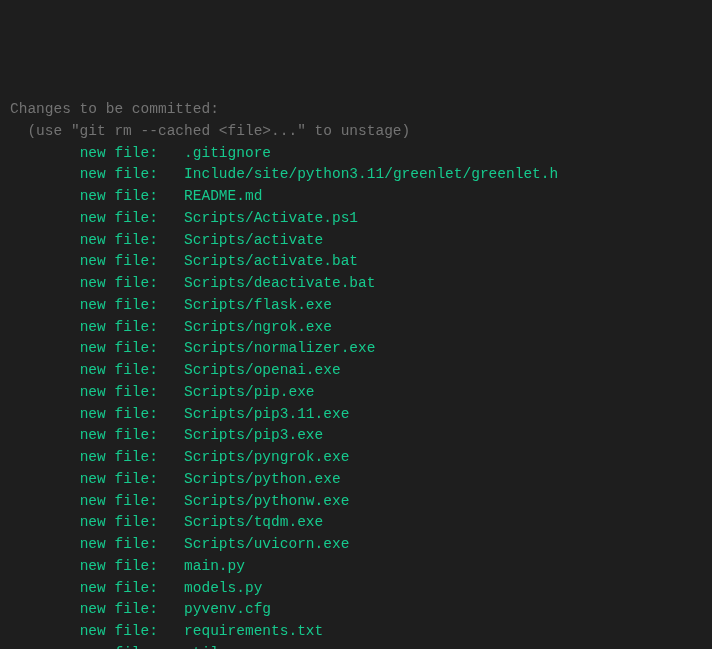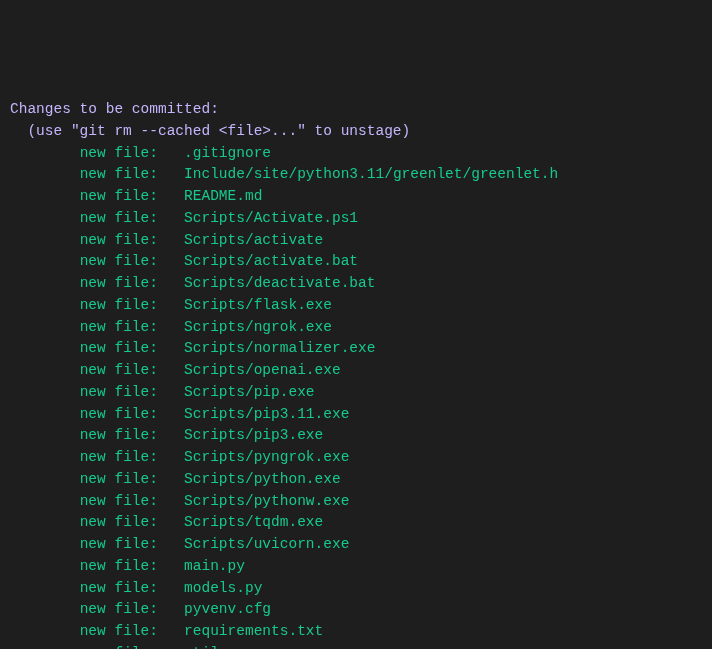--- a/index.html
+++ b/index.html
@@ -13,21 +13,21 @@
       font-size: 14.5px;
       line-height: 1.5;
       color: #cccccc;
       padding: 12px 10px;
       white-space: pre;
     }
     .line {
       display: block;
     }
     .white {
-      color: #c4b5fd;
+      color: #737373;
     }
     .green {
       color: #16c98d;
     }
     .file-line {
       color: #16c98d;
     }
     .status-label {
       display: inline-block;
       text-align: center;

